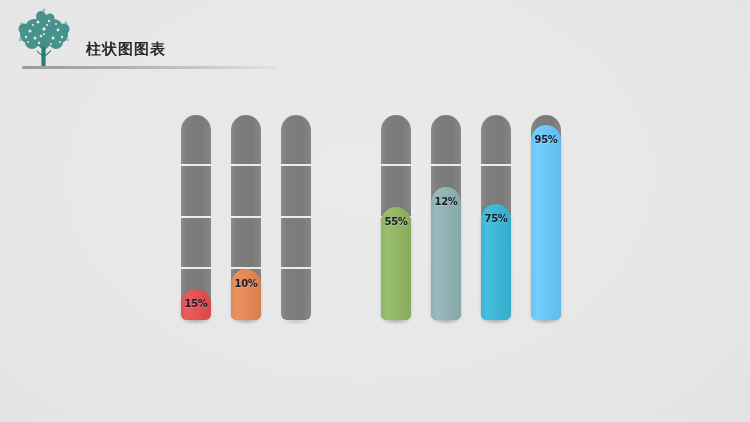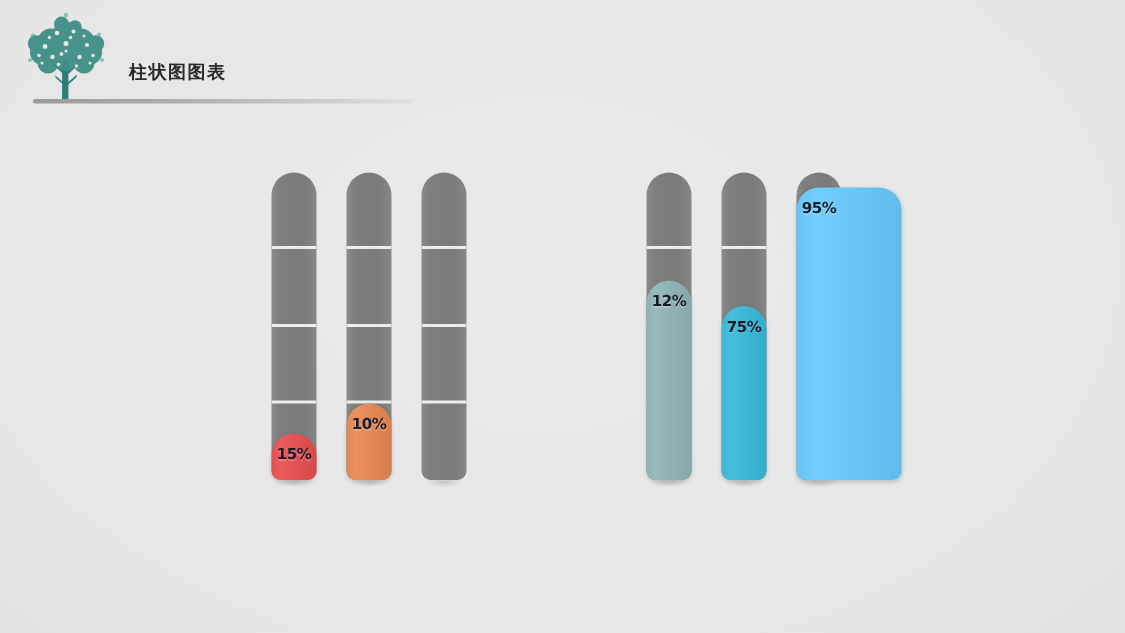--- a/index.html
+++ b/index.html
@@ -15,21 +15,21 @@
   }
 
   
   #header{position:absolute;left:0;top:0;width:290px;height:80px;}
 
   #logo{position:absolute;left:8px;top:4px;width:72px;height:72px;}
   #logo svg{display:block;width:72px;height:72px;}
 
   #title{
     position:absolute;left:86px;top:40px;
-    font-size:12px;font-weight:bold;color:#2a2a2a;
+    font-size:15px;font-weight:bold;color:#2a2a2a;
     letter-spacing:1px;white-space:nowrap;
     font-family:"DejaVu Sans","Liberation Sans",sans-serif;
   }
   #title-rule{
     position:absolute;left:22px;top:66px;width:254px;height:3px;
     background:linear-gradient(to right,#9a9a9a 0%,#acacac 35%,#c9c9c9 72%,#e2e2e2 100%);
     border-radius:2px;
   }
 
   
@@ -46,21 +46,21 @@
   }
   .seg{
     position:absolute;left:0;width:30px;height:2px;
     background:rgba(246,246,246,.92);
   }
   .fill{
     position:absolute;left:0;bottom:0;width:30px;
     border-radius:15px 15px 6px 6px;
     box-shadow:0 1px 3px rgba(0,0,0,.18);
   }
-  .fill.full{border-radius:15px 15px 6px 6px;padding-left:40px;}
+  .fill.full{border-radius:15px 15px 6px 6px;}
   .val{
     position:absolute;left:0;width:30px;top:9px;
     text-align:center;font-size:10px;font-weight:bold;
     color:#1c1c28;letter-spacing:-.3px;
     font-family:"DejaVu Sans","Liberation Sans",sans-serif;
     text-shadow:0 1px 0 rgba(255,255,255,.22);
   }
   .shadow{
     position:absolute;left:2px;bottom:-5px;width:26px;height:7px;
     border-radius:50%;
@@ -158,20 +158,31 @@
         </div>
       </div>
       <div class="bar" style="left: 100px;">
         <div class="shadow"></div>
         <div class="track">
           <div class="seg" style="bottom: 51.25px;"></div>
           <div class="seg" style="bottom: 102.5px;"></div>
           <div class="seg" style="bottom: 153.75px;"></div>
         </div>
       </div>
+      <div class="bar" style="left: 200px;">
+        <div class="shadow"></div>
+        <div class="track">
+          <div class="seg" style="bottom: 51.25px;"></div>
+          <div class="seg" style="bottom: 102.5px;"></div>
+          <div class="seg" style="bottom: 153.75px;"></div>
+        </div>
+        <div class="fill" style="height: 113px; background: linear-gradient(to right, rgb(143, 180, 100) 0%, rgb(153, 190, 110) 20%, rgb(143, 180, 100) 62%, rgb(135, 172, 92) 100%);">
+          <div class="val">55%</div>
+        </div>
+      </div>
       <div class="bar" style="left: 250px;">
         <div class="shadow"></div>
         <div class="track">
           <div class="seg" style="bottom: 51.25px;"></div>
           <div class="seg" style="bottom: 102.5px;"></div>
           <div class="seg" style="bottom: 153.75px;"></div>
         </div>
         <div class="fill" style="height: 133px; background: linear-gradient(to right, rgb(143, 176, 178) 0%, rgb(153, 186, 188) 20%, rgb(143, 176, 178) 62%, rgb(135, 168, 170) 100%);">
           <div class="val">12%</div>
         </div>

